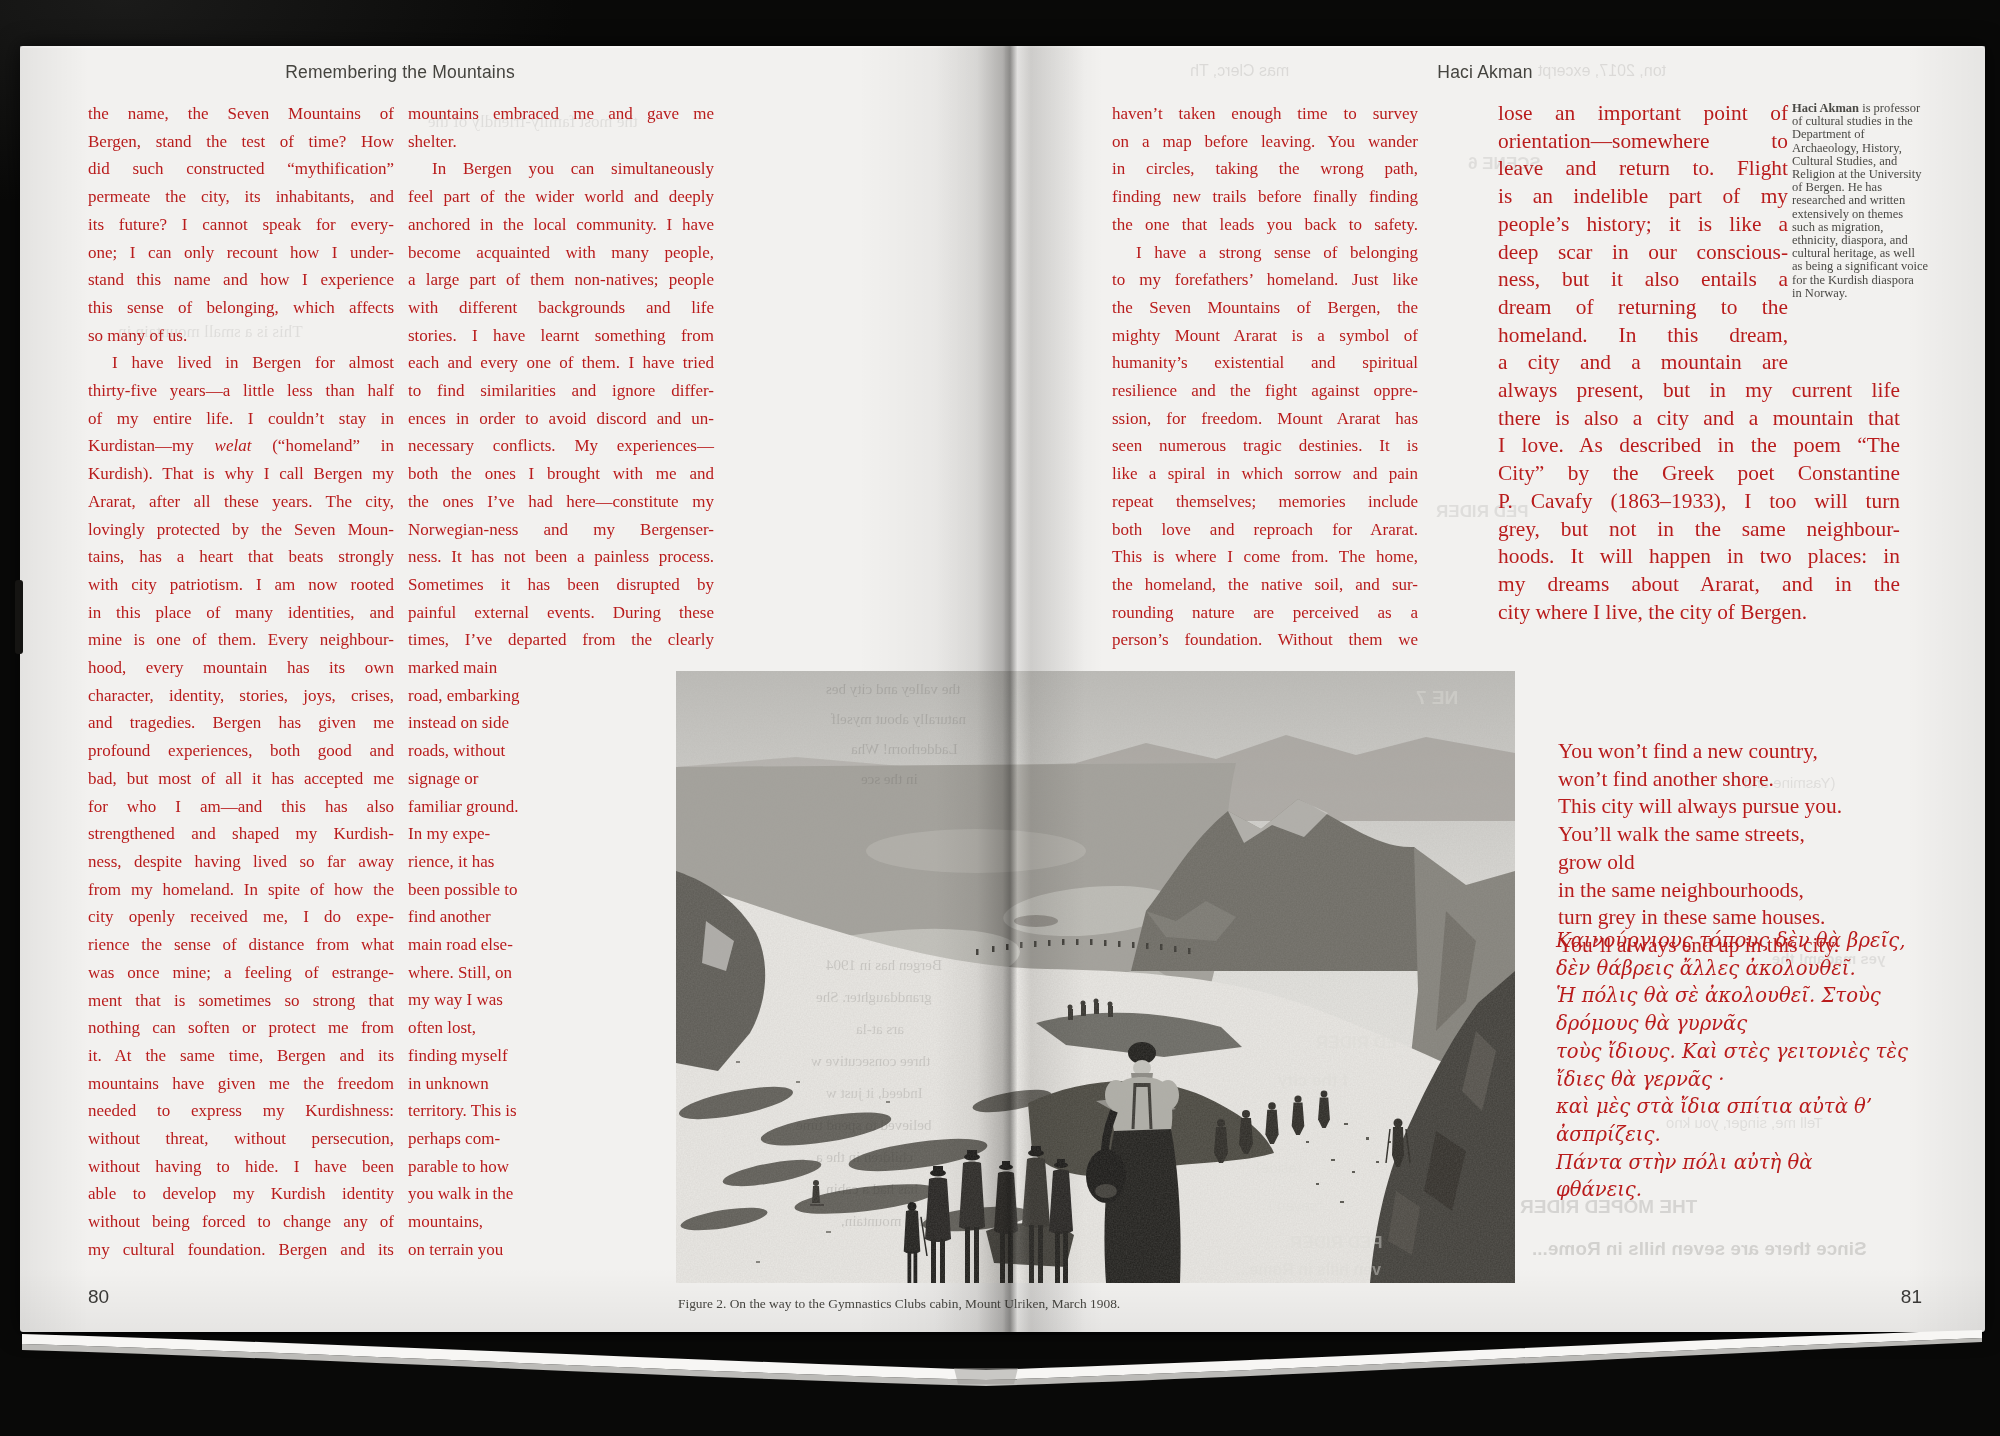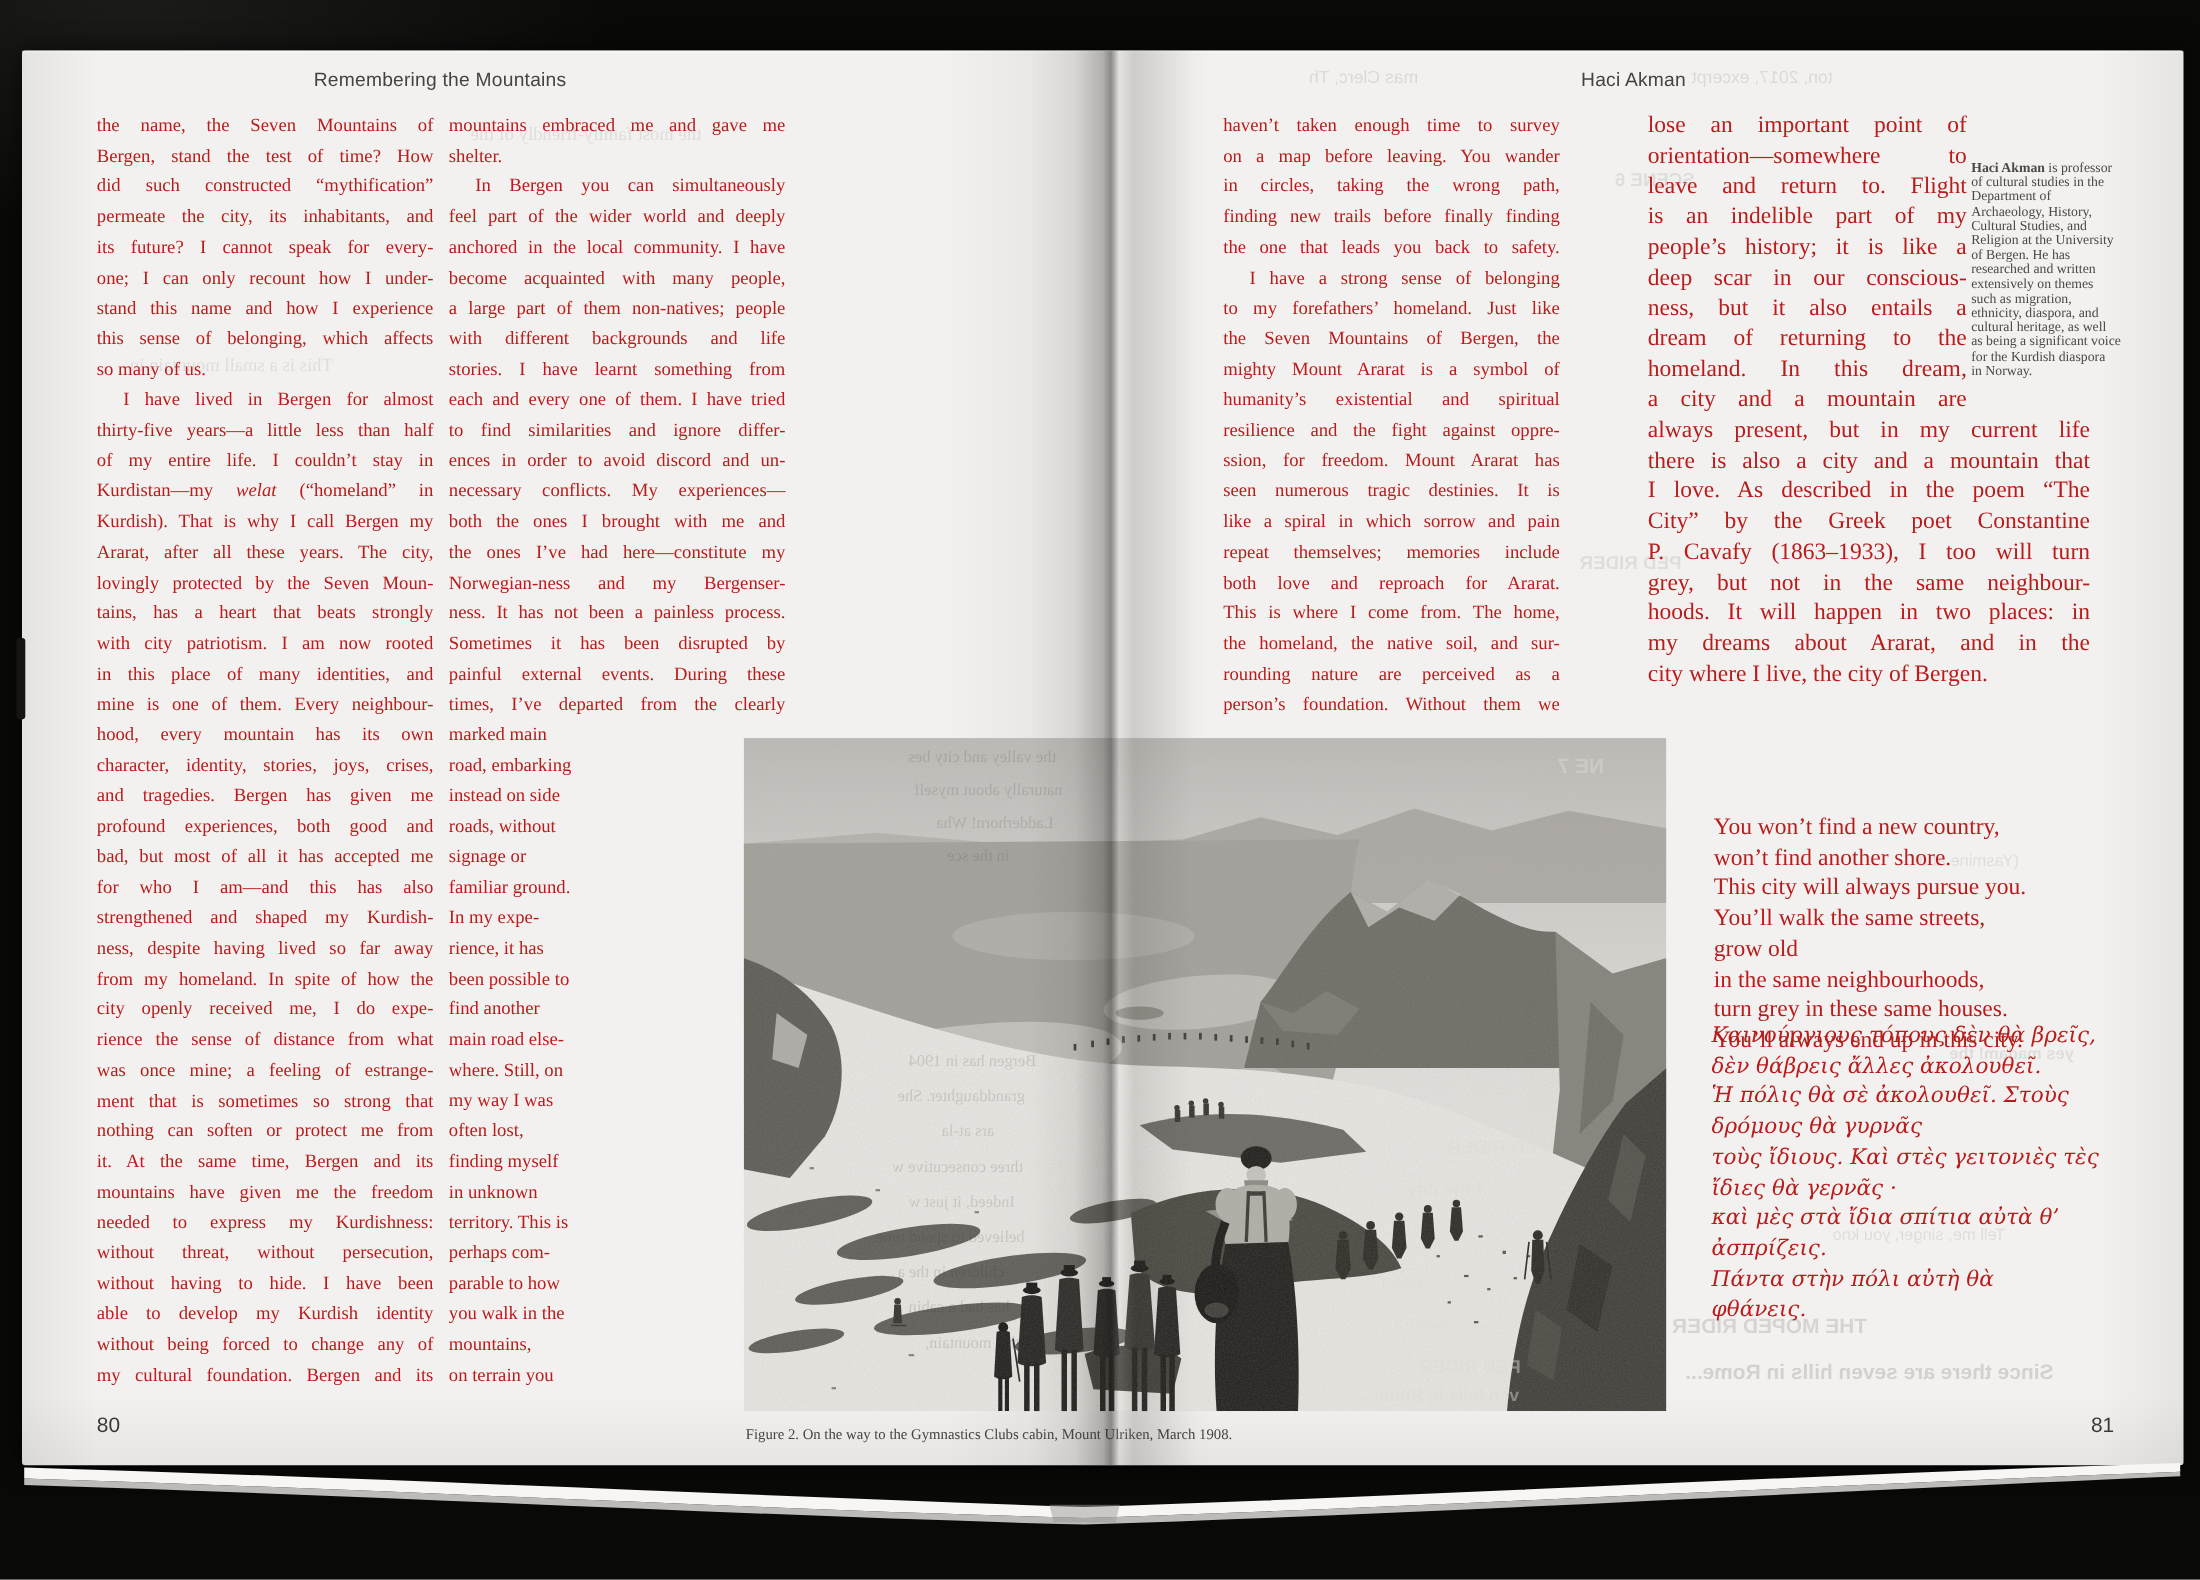--- a/index.html
+++ b/index.html
@@ -219,21 +219,21 @@
     <div class="tl">δὲν θάβρεις ἄλλες ἀκολουθεῖ.</div>
     <div class="tl">Ἡ πόλις θὰ σὲ ἀκολουθεῖ. Στοὺς</div>
     <div class="tl">δρόμους θὰ γυρνᾶς</div>
     <div class="tl">τοὺς ἴδιους. Καὶ στὲς γειτονιὲς τὲς</div>
     <div class="tl">ἴδιες θὰ γερνᾶς ·</div>
     <div class="tl">καὶ μὲς στὰ ἴδια σπίτια αὐτὰ θ’</div>
     <div class="tl">ἀσπρίζεις.</div>
     <div class="tl">Πάντα στὴν πόλι αὐτὴ θὰ</div>
     <div class="tl">φθάνεις.</div>
   </div>
-<div class="abs bio rag" style="left:1792px;top:102px;width:152px;margin-top:44px;">
+<div class="abs bio rag" style="left:1792px;top:102px;width:152px;">
     <div class="tl"><b>Haci Akman</b> is professor</div>
     <div class="tl">of cultural studies in the</div>
     <div class="tl">Department of</div>
     <div class="tl">Archaeology, History,</div>
     <div class="tl">Cultural Studies, and</div>
     <div class="tl">Religion at the University</div>
     <div class="tl">of Bergen. He has</div>
     <div class="tl">researched and written</div>
     <div class="tl">extensively on themes</div>
     <div class="tl">such as migration,</div>

